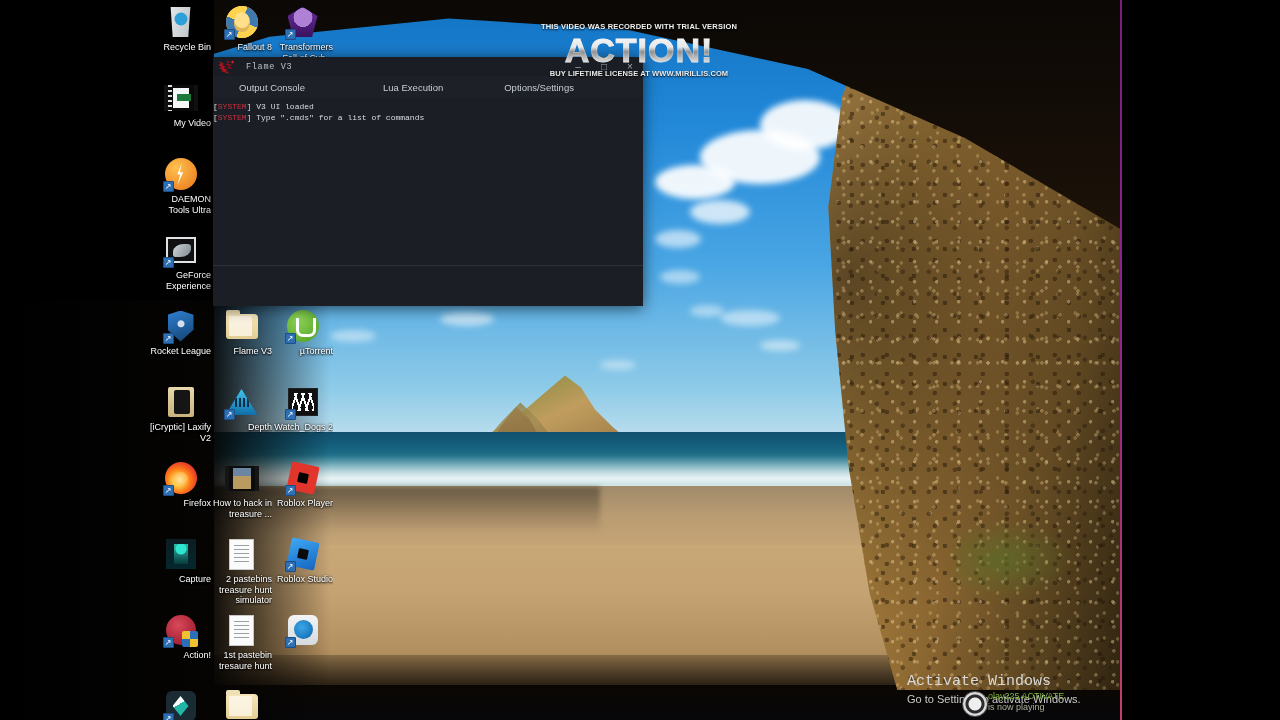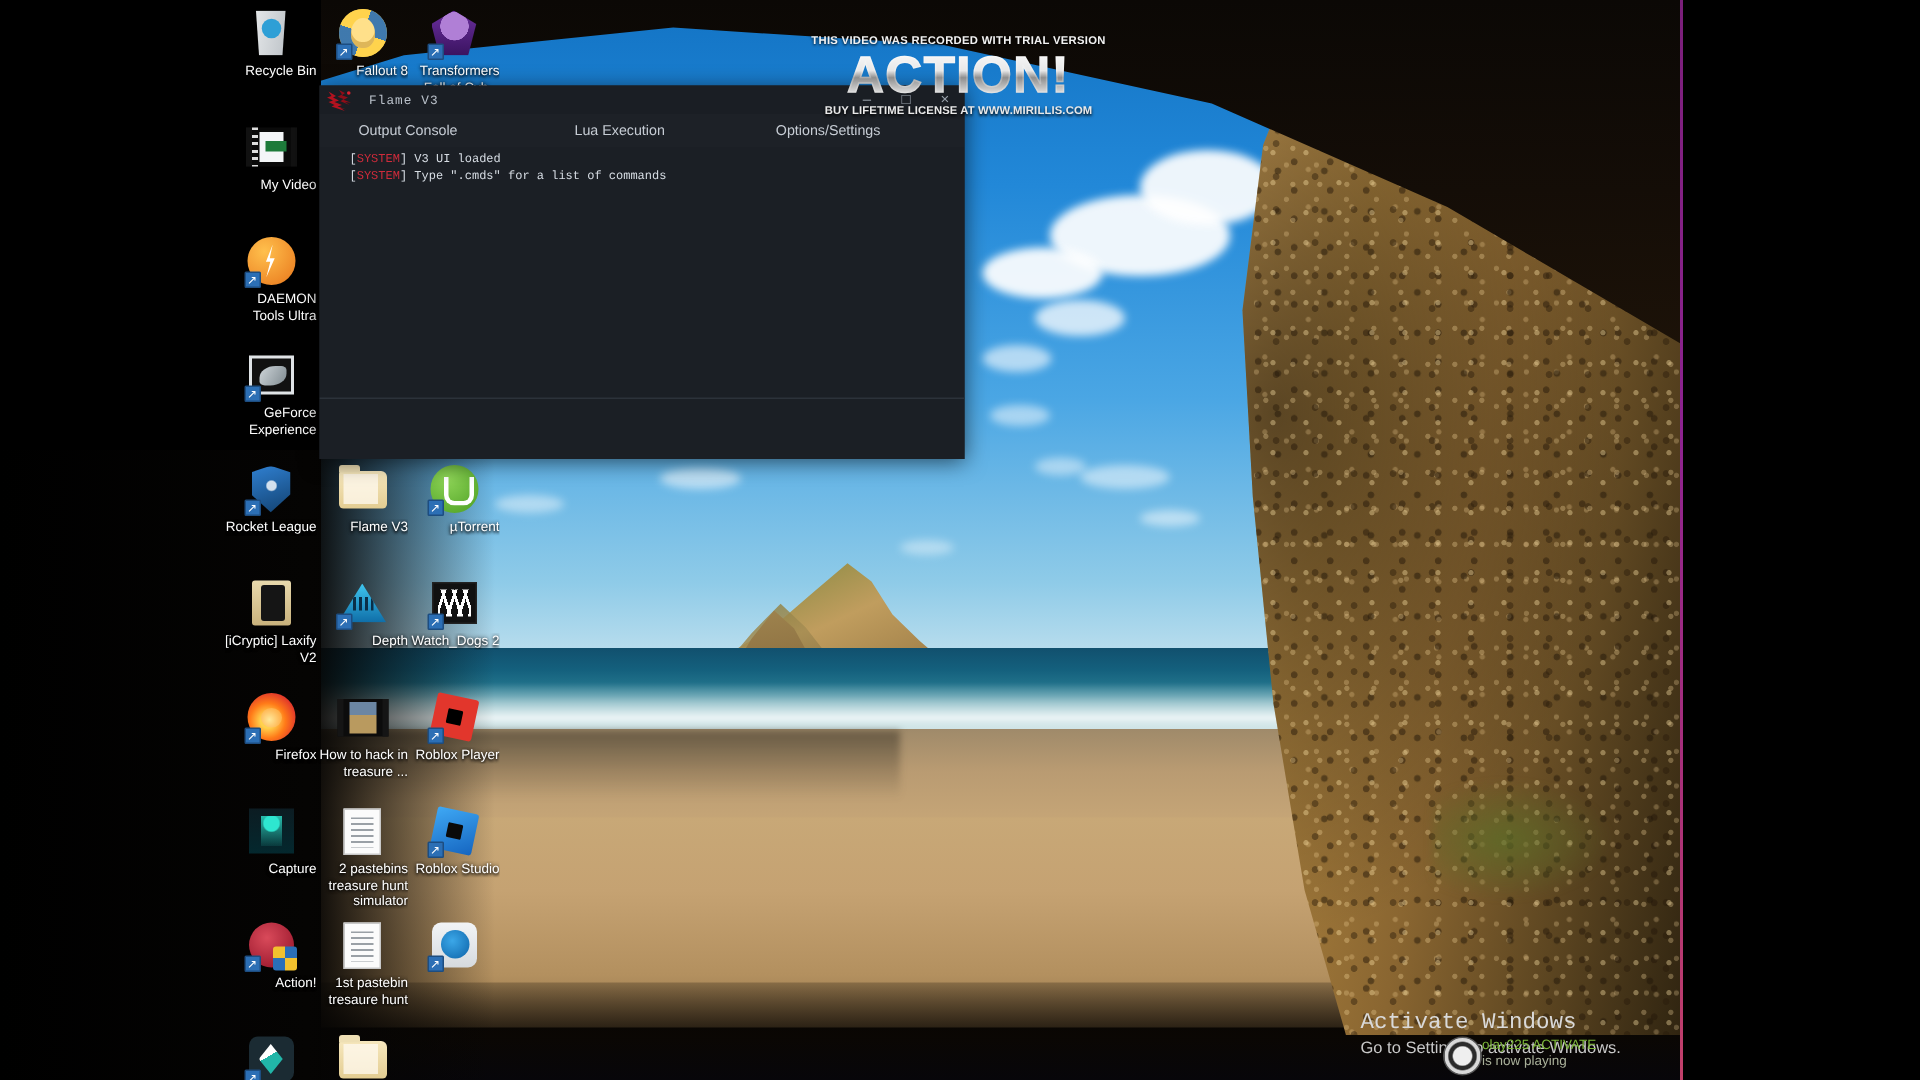--- a/index.html
+++ b/index.html
@@ -249,24 +249,24 @@
 
   #flame-tabs {
     height:22px; background:#1d2127; display:flex; align-items:center;
     padding-left:20px; gap:0; flex:0 0 22px;
   }
   .ftab {
     font-size:9.5px; color:#c6ccd4; font-family:"Liberation Sans", sans-serif;
     padding:0 6px;
   }
   .ftab.t1 { margin-right:66px; }
-  .ftab.t2 { margin-right:62px; }
+  .ftab.t2 { margin-right:49px; }
 
   #flame-console {
-    flex:1; background:#1b1f25; padding:3px 4px 0 20px; overflow:hidden;
+    flex:1; background:#1b1f25; padding:3px 4px 0 0; overflow:hidden;
     font-family:"Liberation Mono", monospace; font-size:8px; line-height:11px;
     color:#d7dde4; position:relative;
   }
   .cline { white-space:pre; }
   .sys { color:#cf2b3b; }
   #flame-divider {
     position:absolute; left:0; right:0; bottom:20px; height:1px; background:#2c323a;
   }
   #flame-bottom { height:20px; background:#1b1f25; flex:0 0 20px; }
 

